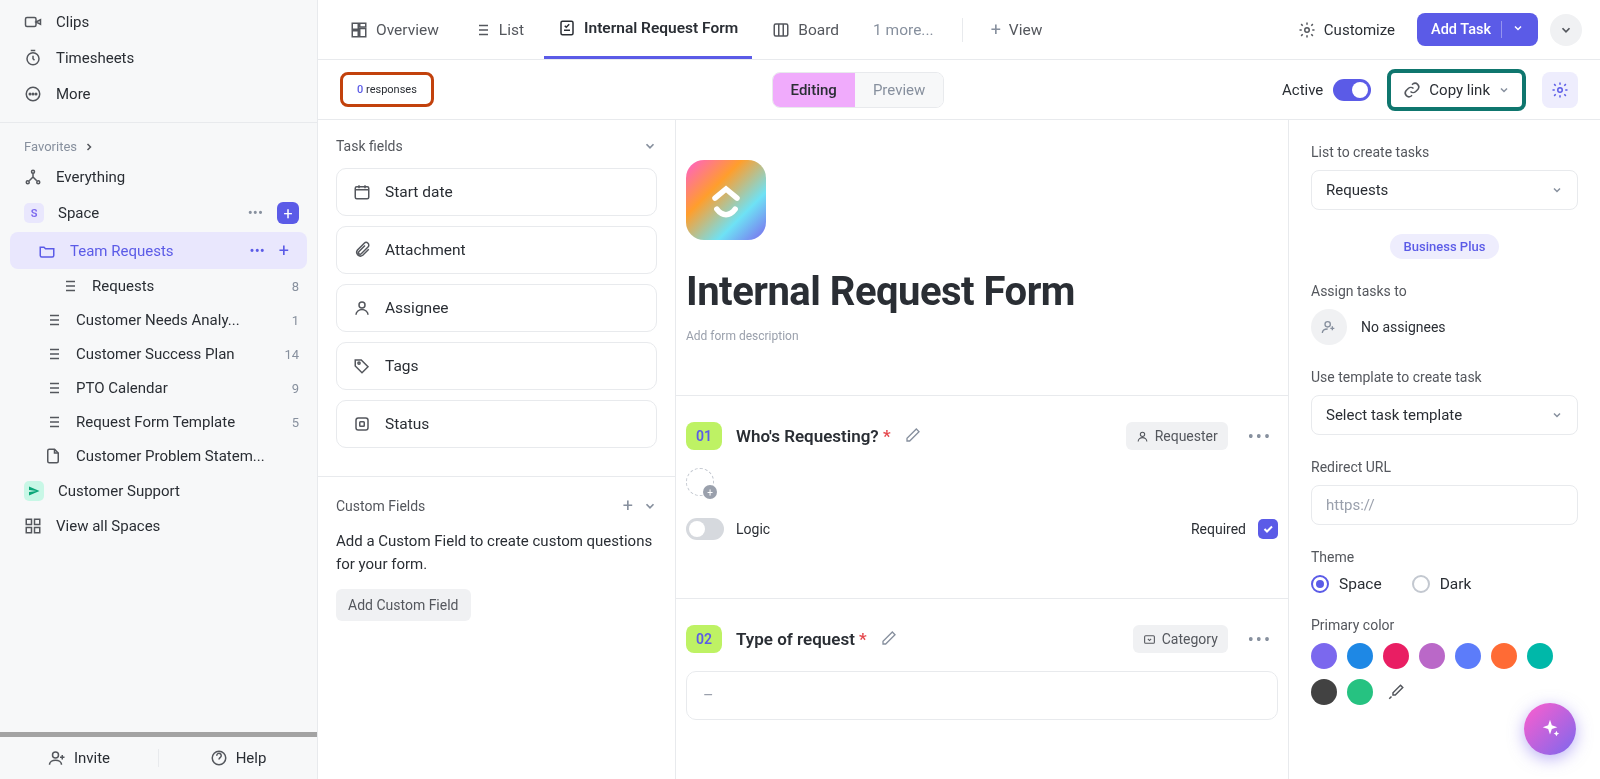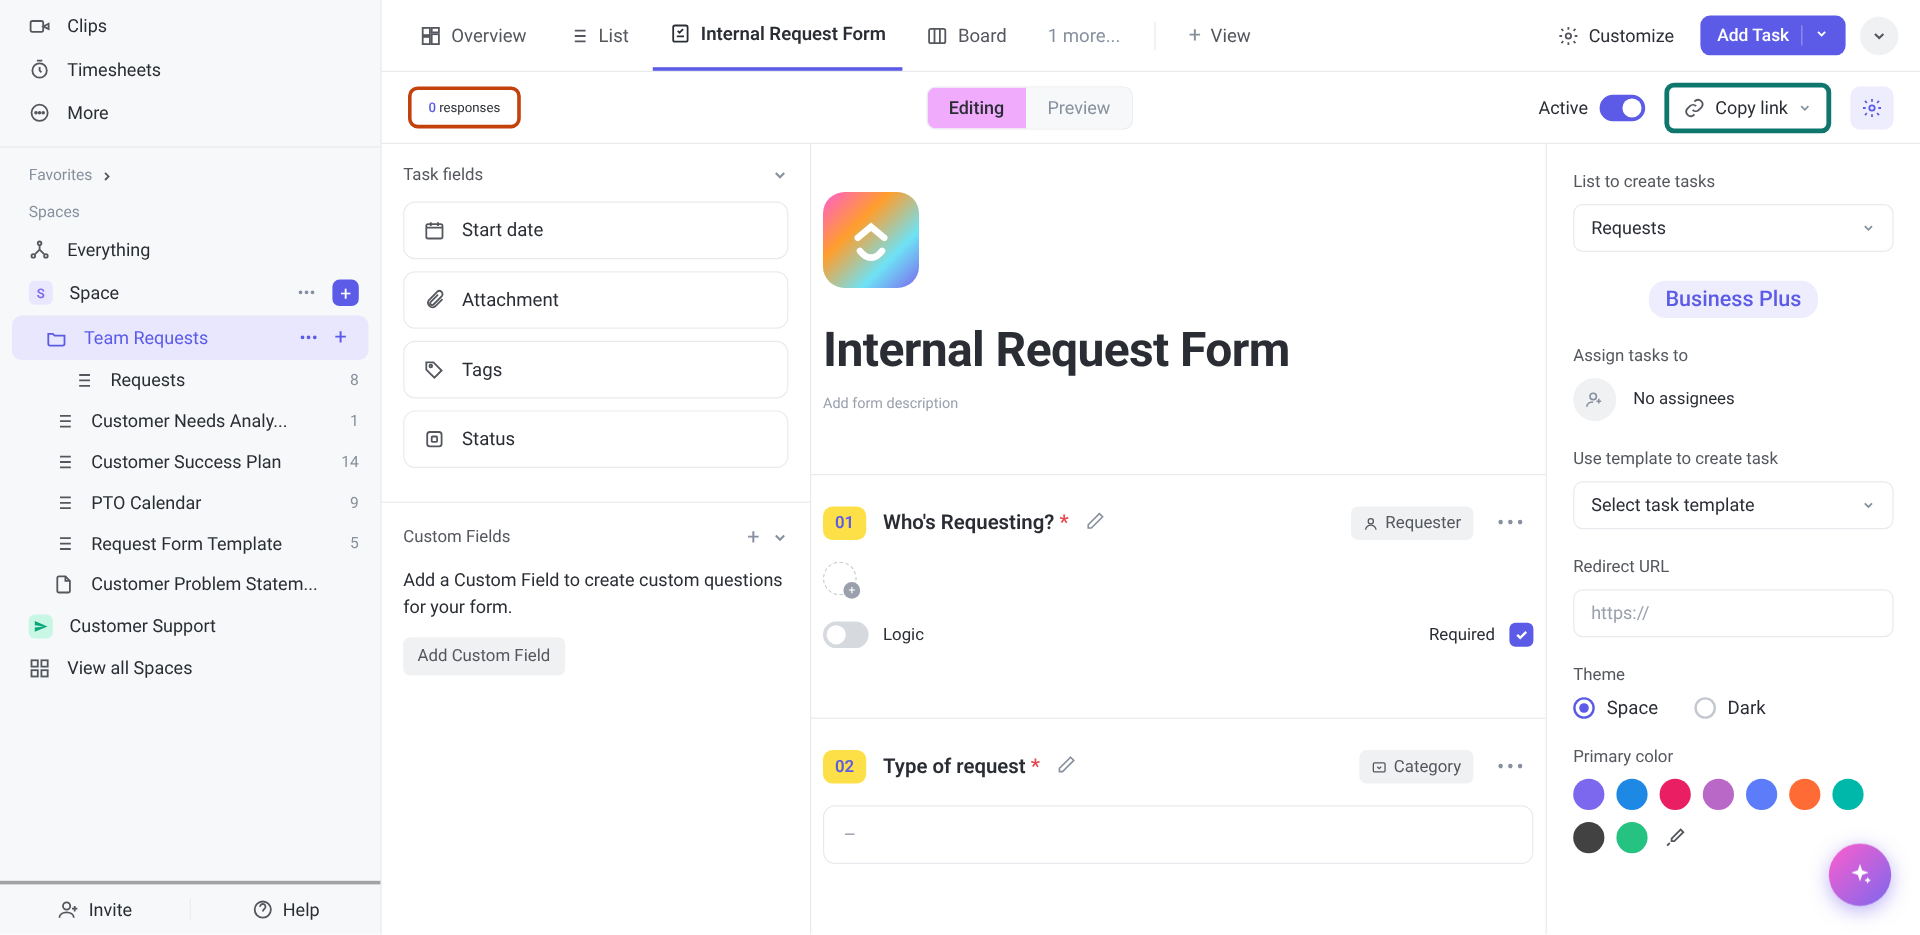--- a/index.html
+++ b/index.html
@@ -13,21 +13,21 @@
 .sb-tree { flex: 1; overflow-y: auto; padding-bottom: 8px; }
 .tree-item { display: flex; align-items: center; padding: 8px 18px 8px 24px; cursor: pointer; font-size: 15px; gap: 14px; position: relative; }
 .tree-item.sub { padding-left: 44px; font-size: 15px; }
 .tree-item.sub2 { padding-left: 60px; }
 .tree-item.active { background: #e9e7fd; color: #5b5be7; border-radius: 8px; margin: 0 10px; padding-left: 28px; }
 .tree-item .badge { margin-left: auto; font-size: 13px; color: #87909e; }
 .tree-item .dots { color: #87909e; cursor: pointer; }
 .tree-item .plus-sq { width: 22px; height: 22px; background: #5b5be7; color: #fff; border-radius: 6px; display: flex; align-items: center; justify-content: center; font-size: 16px; }
 .space-chip { width: 20px; height: 20px; background: #e9e7fd; color: #7b68ee; border-radius: 5px; display: flex; align-items: center; justify-content: center; font-size: 11px; font-weight: 600; }
 .cs-chip { width: 20px; height: 20px; background: #c8f7e6; color: #0aa678; border-radius: 5px; display: flex; align-items: center; justify-content: center; }
-.sb-footer { border-top: 3px solid #a3a3a3; display: flex; padding: 12px 0; }
+.sb-footer { border-top: 5px solid #a3a3a3; display: flex; padding: 12px 0; }
 .sb-foot-btn { flex: 1; display: flex; align-items: center; justify-content: center; gap: 8px; cursor: pointer; font-size: 15px; color: #2a2e34; }
 .sb-foot-sep { width: 1px; background: #e8eaed; }
 .main { flex: 1; display: flex; flex-direction: column; }
 .tabs { display: flex; align-items: center; border-bottom: 1px solid #e8eaed; height: 60px; padding: 0 18px; gap: 6px; }
 .tab { display: flex; align-items: center; gap: 8px; padding: 0 14px; height: 100%; cursor: pointer; font-size: 15.5px; color: #54575d; }
 .tab.active { color: #2a2e34; font-weight: 600; border-bottom: 3px solid #5b5be7; }
 .tab-more { color: #87909e; }
 .tab-sep { width: 1px; height: 24px; background: #e8eaed; margin: 0 8px; }
 .tabs-right { margin-left: auto; display: flex; align-items: center; gap: 12px; }
 .btn-customize { display: flex; align-items: center; gap: 8px; font-size: 15px; cursor: pointer; padding: 6px 10px; }
@@ -55,36 +55,36 @@
 .field-card { border: 1px solid #e8eaed; border-radius: 10px; padding: 14px 16px; display: flex; align-items: center; gap: 14px; margin-bottom: 10px; cursor: grab; font-size: 15.5px; }
 .pl-hint { font-size: 15px; color: #2a2e34; line-height: 1.5; margin-bottom: 14px; }
 .add-cf { background: #f0f1f3; border-radius: 6px; padding: 8px 12px; display: inline-block; cursor: pointer; font-size: 14px; color: #54575d; }
 .panel-center { flex: 1; overflow-y: auto; padding: 0 0 40px; }
 .form-head { padding: 40px 10px 20px; }
 .form-logo { width: 80px; height: 80px; border-radius: 18px; background: linear-gradient(135deg, #ff5ecd 0%, #ff9e2c 35%, #6ee2f5 70%, #7b68ee 100%); display: flex; align-items: center; justify-content: center; margin-bottom: 28px; }
 .form-title { font-size: 40px; font-weight: 700; letter-spacing: -0.5px; margin-bottom: 14px; }
 .form-desc { font-size: 12px; color: #9aa0ac; }
 .question { border-top: 1px solid #e8eaed; padding: 26px 10px 26px; margin-top: 32px; }
 .q-row { display: flex; align-items: center; gap: 14px; }
-.q-num { background: #fde047; color: #5b5be7; font-weight: 600; border-radius: 8px; padding: 6px 10px; font-size: 14px; }
+.q-num { background: #bef264; color: #5b5be7; font-weight: 600; border-radius: 8px; padding: 6px 10px; font-size: 14px; }
 .q-title { font-size: 17px; font-weight: 600; }
 .req-star { color: #e5484d; }
 .q-edit { color: #87909e; cursor: pointer; }
 .q-tag { margin-left: auto; background: #f0f1f3; border-radius: 6px; padding: 6px 10px; display: flex; align-items: center; gap: 6px; font-size: 14px; color: #54575d; }
 .q-more { color: #87909e; cursor: pointer; padding: 0 6px; font-size: 18px; letter-spacing: 2px; }
 .q-body { margin-top: 18px; }
 .assignee-ph { width: 28px; height: 28px; border: 1.5px dashed #c3c8d0; border-radius: 50%; position: relative; }
 .assignee-ph::after { content: "+"; position: absolute; right: -4px; bottom: -4px; width: 14px; height: 14px; background: #9aa0ac; color: #fff; border-radius: 50%; font-size: 10px; display: flex; align-items: center; justify-content: center; }
 .q-foot { display: flex; align-items: center; margin-top: 22px; gap: 12px; }
 .req-check { width: 20px; height: 20px; background: #5b5be7; border-radius: 5px; display: flex; align-items: center; justify-content: center; color: #fff; }
 .q-input { border: 1px solid #e8eaed; border-radius: 10px; padding: 14px 16px; color: #9aa0ac; font-size: 16px; }
 .panel-right { width: 312px; border-left: 1px solid #e8eaed; overflow-y: auto; padding: 24px 22px; }
 .pr-label { font-size: 14px; color: #54575d; margin-bottom: 10px; }
 .pr-select { border: 1px solid #e8eaed; border-radius: 8px; padding: 10px 14px; display: flex; align-items: center; justify-content: space-between; cursor: pointer; font-size: 15px; margin-bottom: 24px; }
-.plan-badge { display: inline-block; background: #eeedfd; color: #5b5be7; font-size: 18px; font-weight: 500; padding: 5px 14px; border-radius: 14px; margin: 0 auto 24px; }
+.plan-badge { display: inline-block; background: #eeedfd; color: #5b5be7; font-size: 13px; font-weight: 500; padding: 5px 14px; border-radius: 14px; margin: 0 auto 24px; }
 .pr-center { text-align: center; }
 .assign-row { display: flex; align-items: center; gap: 14px; margin-bottom: 24px; }
 .assign-circ { width: 36px; height: 36px; background: #f0f1f3; border-radius: 50%; display: flex; align-items: center; justify-content: center; color: #87909e; }
 .pr-input { border: 1px solid #e8eaed; border-radius: 8px; padding: 10px 14px; width: 100%; font-size: 15px; color: #9aa0ac; margin-bottom: 24px; }
 .theme-row { display: flex; gap: 30px; margin-bottom: 24px; }
 .radio { display: flex; align-items: center; gap: 10px; cursor: pointer; font-size: 15.5px; }
 .radio-dot { width: 18px; height: 18px; border: 2px solid #c3c8d0; border-radius: 50%; position: relative; }
 .radio.on .radio-dot { border-color: #5b5be7; }
 .radio.on .radio-dot::after { content: ""; position: absolute; inset: 3px; background: #5b5be7; border-radius: 50%; }
 .colors { display: flex; gap: 10px; flex-wrap: wrap; }
@@ -132,23 +132,20 @@
     </div>
     <div class="sb-divider"></div>
     <div class="sb-section">
       <span>Favorites</span>
       <span class="ico" style="width:12px;height:12px">
           <svg viewBox="0 0 24 24" fill="none" stroke="currentColor" stroke-width="3">
             <path d="M9 6l6 6-6 6"></path>
           </svg>
         </span>
     </div>
-    <div class="sb-section">
-      <span>Spaces</span>
-    </div>
     <div class="sb-tree">
       <div class="tree-item">
         <span class="ico">
             <svg viewBox="0 0 24 24" fill="none" stroke="currentColor" stroke-width="2">
               <circle cx="12" cy="5" r="2"></circle>
               <circle cx="5" cy="19" r="2"></circle>
               <circle cx="19" cy="19" r="2"></circle>
               <path d="M12 7v5m0 0l-5 5m5-5l5 5"></path>
             </svg>
           </span>
@@ -390,20 +387,29 @@
               </span>
             <span>Start date</span>
           </div>
           <div class="field-card">
             <span class="ico">
                 <svg viewBox="0 0 24 24" fill="none" stroke="currentColor" stroke-width="2">
                   <path d="M21 11l-8 8a5 5 0 01-7-7l9-9a3.5 3.5 0 015 5l-9 9a2 2 0 01-3-3l8-8"></path>
                 </svg>
               </span>
             <span>Attachment</span>
+          </div>
+          <div class="field-card">
+            <span class="ico">
+                <svg viewBox="0 0 24 24" fill="none" stroke="currentColor" stroke-width="2">
+                  <circle cx="12" cy="8" r="4"></circle>
+                  <path d="M4 21c0-4 4-7 8-7s8 3 8 7"></path>
+                </svg>
+              </span>
+            <span>Assignee</span>
           </div>
           <div class="field-card">
             <span class="ico">
                 <svg viewBox="0 0 24 24" fill="none" stroke="currentColor" stroke-width="2">
                   <path d="M20 13l-8 8-9-9V4h8l9 9z"></path>
                   <circle cx="8" cy="8" r="1.5"></circle>
                 </svg>
               </span>
             <span>Tags</span>
           </div>

